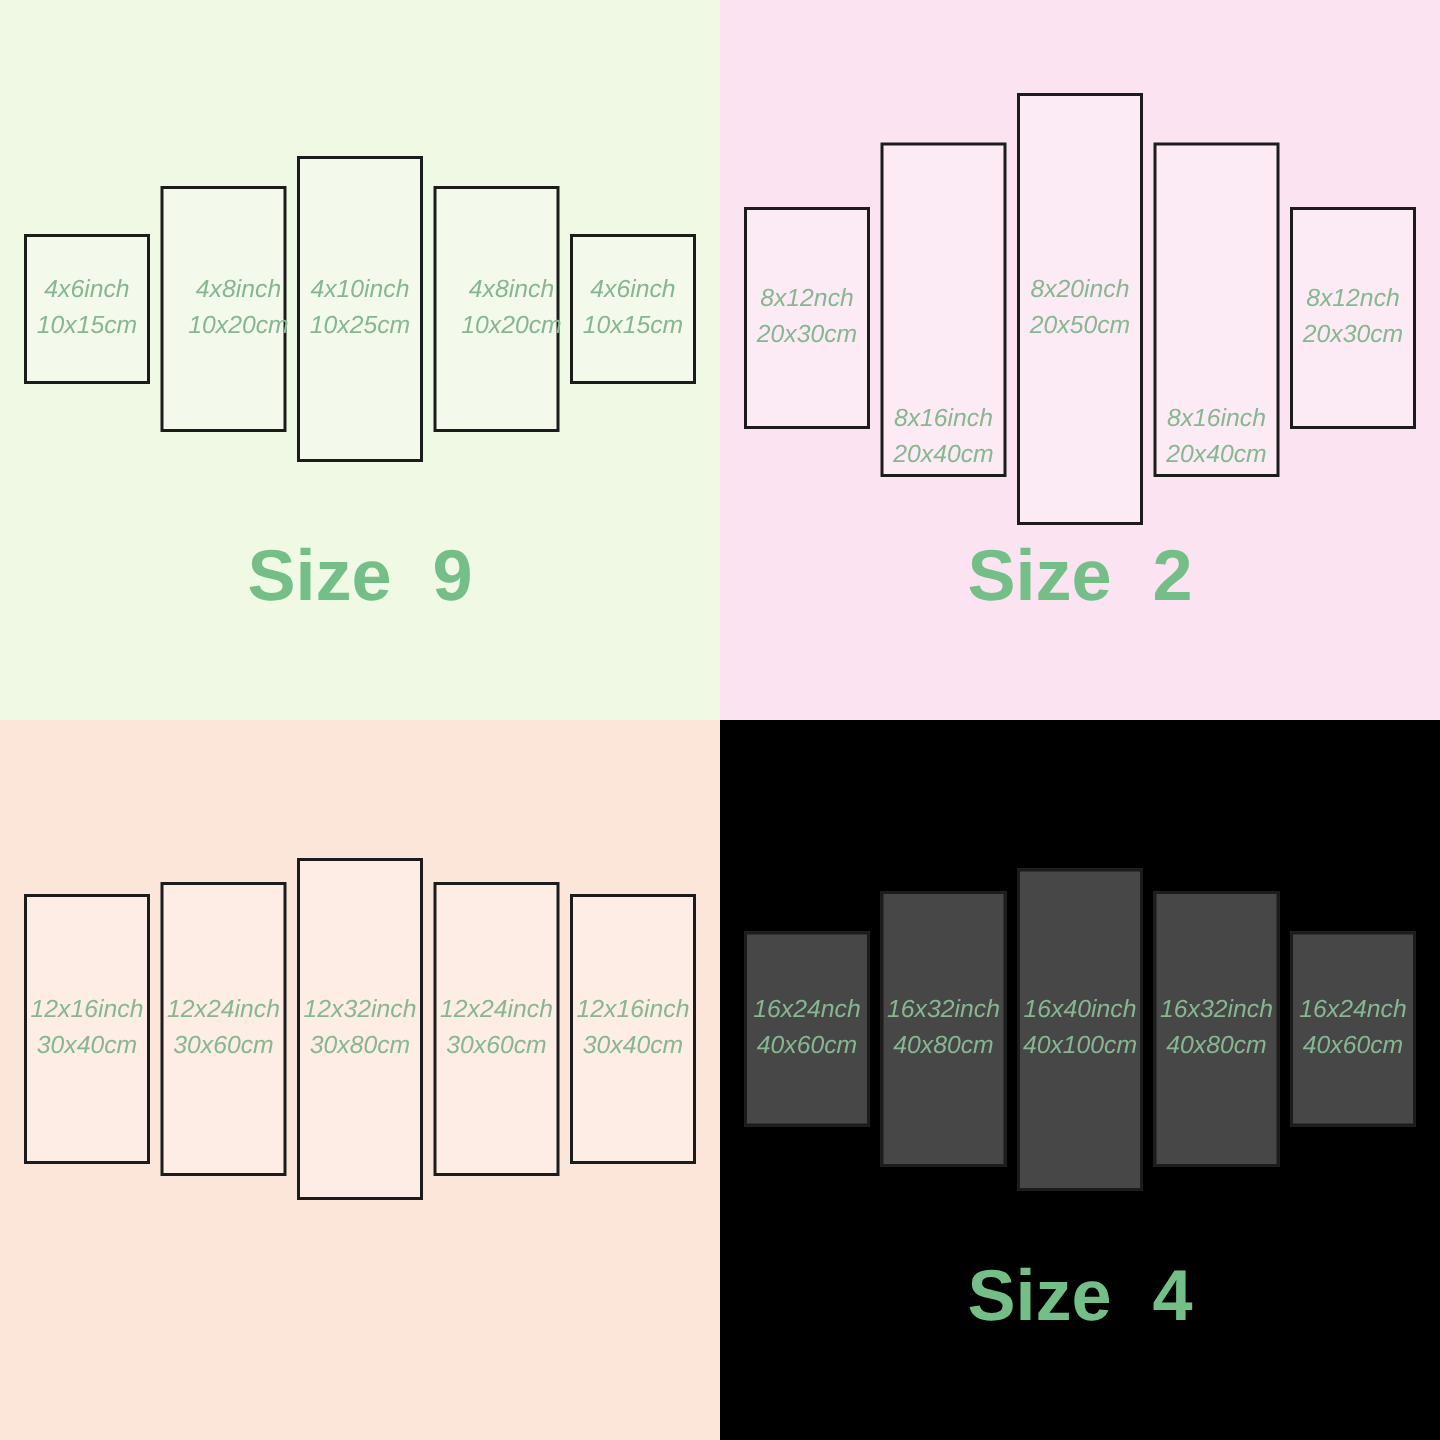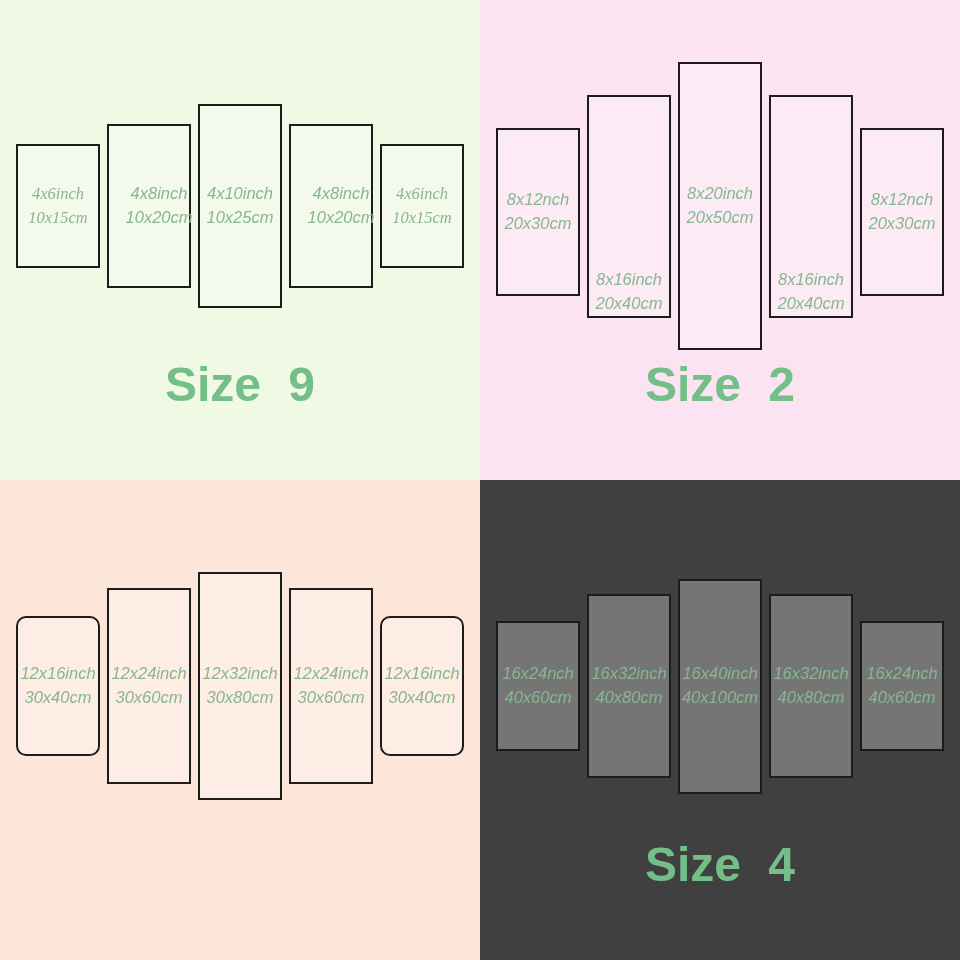--- a/index.html
+++ b/index.html
@@ -57,27 +57,27 @@
     left: 0;
     width: 100%;
     text-align: center;
     font-size: 48px;
     line-height: 1.05;
     font-weight: 700;
     color: var(--title-green);
     word-spacing: 14px;
   }
   
-  .q1 .p1, .q1 .p5 { height: 124px; font-family: Liberation Serif, serif; }
+  .q1 .p1, .q1 .p5 { height: 100px; }
   .q1 .p2, .q1 .p4 { height: 164px; padding-left: 20px; }
   .q1 .p3          { height: 204px; }
-  .q2 .p1, .q2 .p5 { height: 168px; margin-top: 12px; }
+  .q2 .p1, .q2 .p5 { height: 148px; margin-top: 12px; }
   .q2 .p2, .q2 .p4 { height: 223px; align-items: flex-end; }
   .q2 .p3          { height: 288px; }
-  .q3 .p1, .q3 .p5 { height: 140px; border-radius: 10px; }
+  .q3 .p1, .q3 .p5 { height: 180px; }
   .q3 .p2, .q3 .p4 { height: 196px; }
   .q3 .p3          { height: 228px; }
   .q4 .p1, .q4 .p5 { height: 130px; }
   .q4 .p2, .q4 .p4 { height: 184px; }
   .q4 .p3          { height: 215px; }
 </style>
 </head>
 <body>
 
 <div class="grid">
@@ -182,21 +182,21 @@
       </div>
       <div class="panel p5">
         <div class="panel-label">
           <span>12x16inch</span>
           <span>30x40cm</span>
         </div>
       </div>
     </div>
   </section>
 
-  <section class="quadrant q4" style="background-color: #404040;">
+  <section class="quadrant q4" style="background-color: #000000;">
     <div class="panels">
       <div class="panel p1">
         <div class="panel-label">
           <span>16x24nch</span>
           <span>40x60cm</span>
         </div>
       </div>
       <div class="panel p2">
         <div class="panel-label">
           <span>16x32inch</span>

